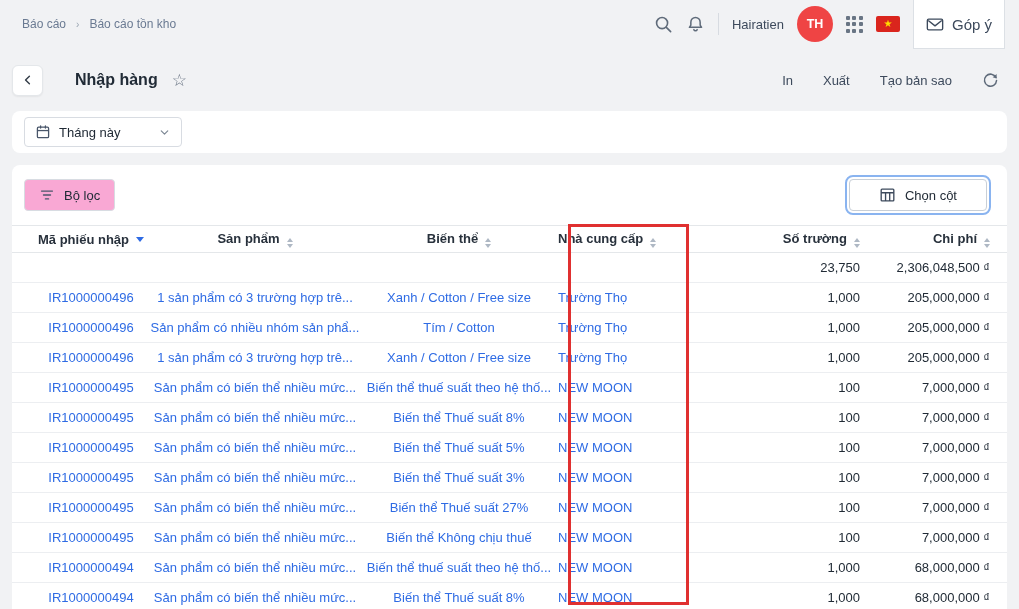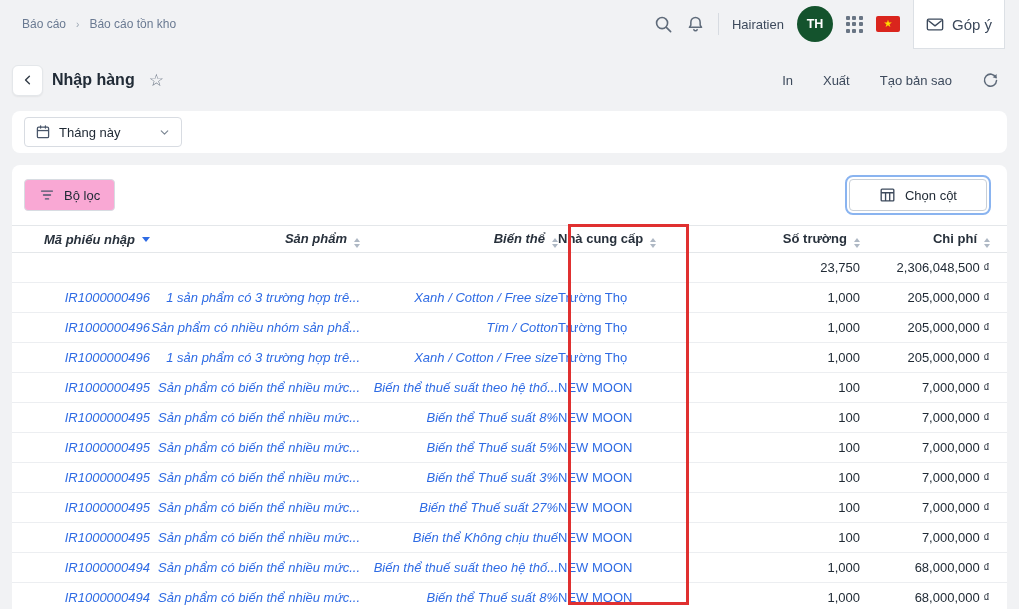--- a/index.html
+++ b/index.html
@@ -15,34 +15,34 @@
   
   .topbar { position:absolute; top:0; left:0; right:0; height:48px;
     display:flex; align-items:center; padding:0 14px 0 22px; }
   .breadcrumb { display:flex; align-items:center; gap:10px; font-size:12px; }
   .breadcrumb a { color:#6a7a92; text-decoration:none; cursor:pointer; }
   .crumb-sep { color:#9aa5b2; font-size:10px; }
   .topbar-right { margin-left:auto; display:flex; align-items:center; gap:13px; }
   .icon-btn { background:none; border:none; cursor:pointer; display:flex; align-items:center; }
   .v-divider { width:1px; height:22px; background:#d7dbe1; }
   .user-name { font-size:13px; color:#3d4a5c; }
-  .avatar { width:36px; height:36px; border-radius:50%; background:#14532d;
+  .avatar { width:36px; height:36px; border-radius:50%; background:#ef4444;
     color:#fff; font-size:12.5px; font-weight:700; display:flex; align-items:center; justify-content:center; cursor:pointer; }
   .grid-icon { display:grid; grid-template-columns:repeat(3,4px); grid-template-rows:repeat(3,4px); gap:2.5px; cursor:pointer; }
   .grid-icon i { background:#697584; border-radius:1px; }
   .flag { width:24px; height:16px; background:#da251d; border-radius:2px;
     display:flex; align-items:center; justify-content:center; color:#ffde00; font-size:10px; line-height:1; cursor:pointer; }
   .feedback-btn { height:50px; background:#fff; border:1px solid #dce0e5; border-radius:0;
     display:flex; align-items:center; gap:8px; padding:0 12px; font-size:15px; color:#3d4a5c; cursor:pointer; }
 
   
   .title-row { position:absolute; top:62px; left:12px; right:12px; height:36px; display:flex; align-items:center; }
   .back-btn { width:31px; height:31px; background:#fff; border:1px solid #e4e7ea; border-radius:6px;
     box-shadow:0 1px 2px rgba(0,0,0,.06); display:flex; align-items:center; justify-content:center; cursor:pointer; }
-  .page-title { margin-left:9px; font-size:16px; font-weight:700; color:#212b36; }
+  .page-title { margin-left:32px; font-size:16px; font-weight:700; color:#212b36; }
   .fav-star { margin-left:14px; font-size:17px; color:#6b7685; line-height:1; cursor:pointer; }
   .title-actions { margin-left:auto; display:flex; gap:30px; padding-right:8px; }
   .text-action { background:none; border:none; font-size:13px; color:#3d4a5c; cursor:pointer; font-family:inherit; }
 
   
   .filter-card { position:absolute; top:111px; left:12px; width:995px; height:42px;
     background:#fff; border-radius:8px; display:flex; align-items:center; padding:8px 12px; }
   .date-btn { height:30px; width:158px; border:1px solid #d8dce2; border-radius:4px; background:#fff;
     display:flex; align-items:center; gap:8px; padding:0 10px; font-size:13px; color:#212b36; cursor:pointer; }
   .date-btn .chev { margin-left:auto; }
@@ -53,21 +53,21 @@
   .card-toolbar { height:60px; display:flex; align-items:center; justify-content:space-between; padding:0 12px; }
   .filter-btn { height:32px; border:1px solid #d8dce2; border-radius:4px; background:#f9a8d4;
     display:flex; align-items:center; gap:9px; padding:0 14px; font-size:13px; color:#212b36; cursor:pointer; }
   .columns-btn { height:32px; border:1px solid #c8cfd7; border-radius:4px; background:#fff;
     display:flex; align-items:center; gap:9px; padding:0 29px; font-size:13px; color:#212b36; cursor:pointer;
     outline:2px solid #8ab4f0; outline-offset:2px; margin-right:8px; }
 
   table { width:995px; border-collapse:collapse; table-layout:fixed; font-size:13px; }
   thead th { height:27px; font-size:13px; font-weight:700; color:#28313c;
     border-top:1px solid #e4e7ea; border-bottom:1px solid #e4e7ea; white-space:nowrap; overflow:hidden; }
-  th.al, td.al { text-align:right;font-style:italic; }
+  th.al, td.al { text-align:center; }
   th.ac, td.ac { text-align:left;margin-top:8px; }
   th.ar, td.ar { text-align:right; }
   .pad-l { padding-left:20px; }
   .pad-r { padding-right:17px; }
   tbody td { height:30px; border-bottom:1px solid #eceef1; white-space:nowrap; overflow:hidden; }
   td.link a { color:#2e6be4; text-decoration:none; cursor:pointer; }
   .num { color:#212b36; }
 
   
   .sort { display:inline-flex; flex-direction:column; gap:2px; margin-left:7px; vertical-align:1px; }

